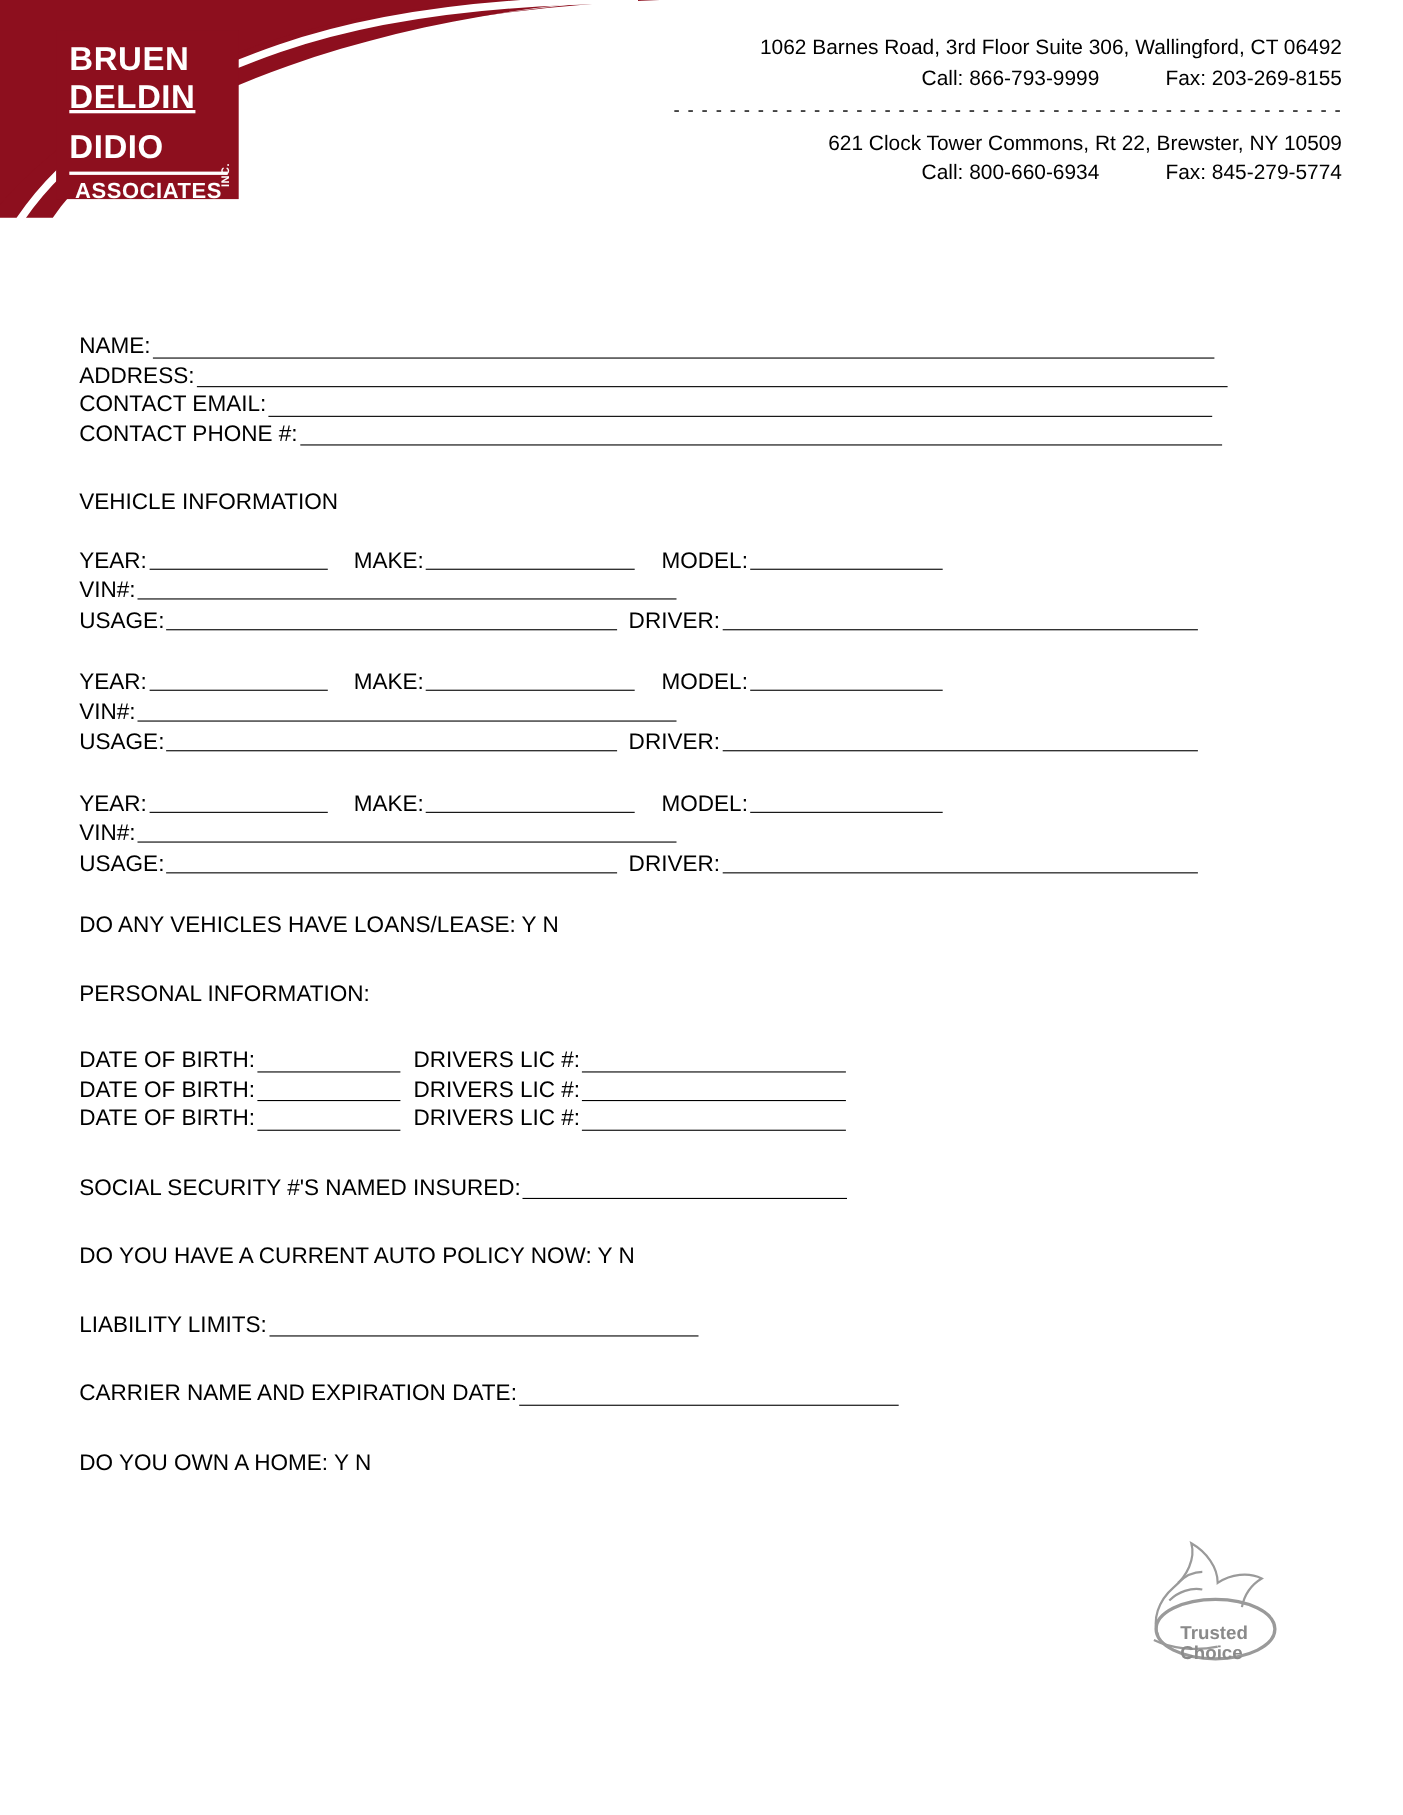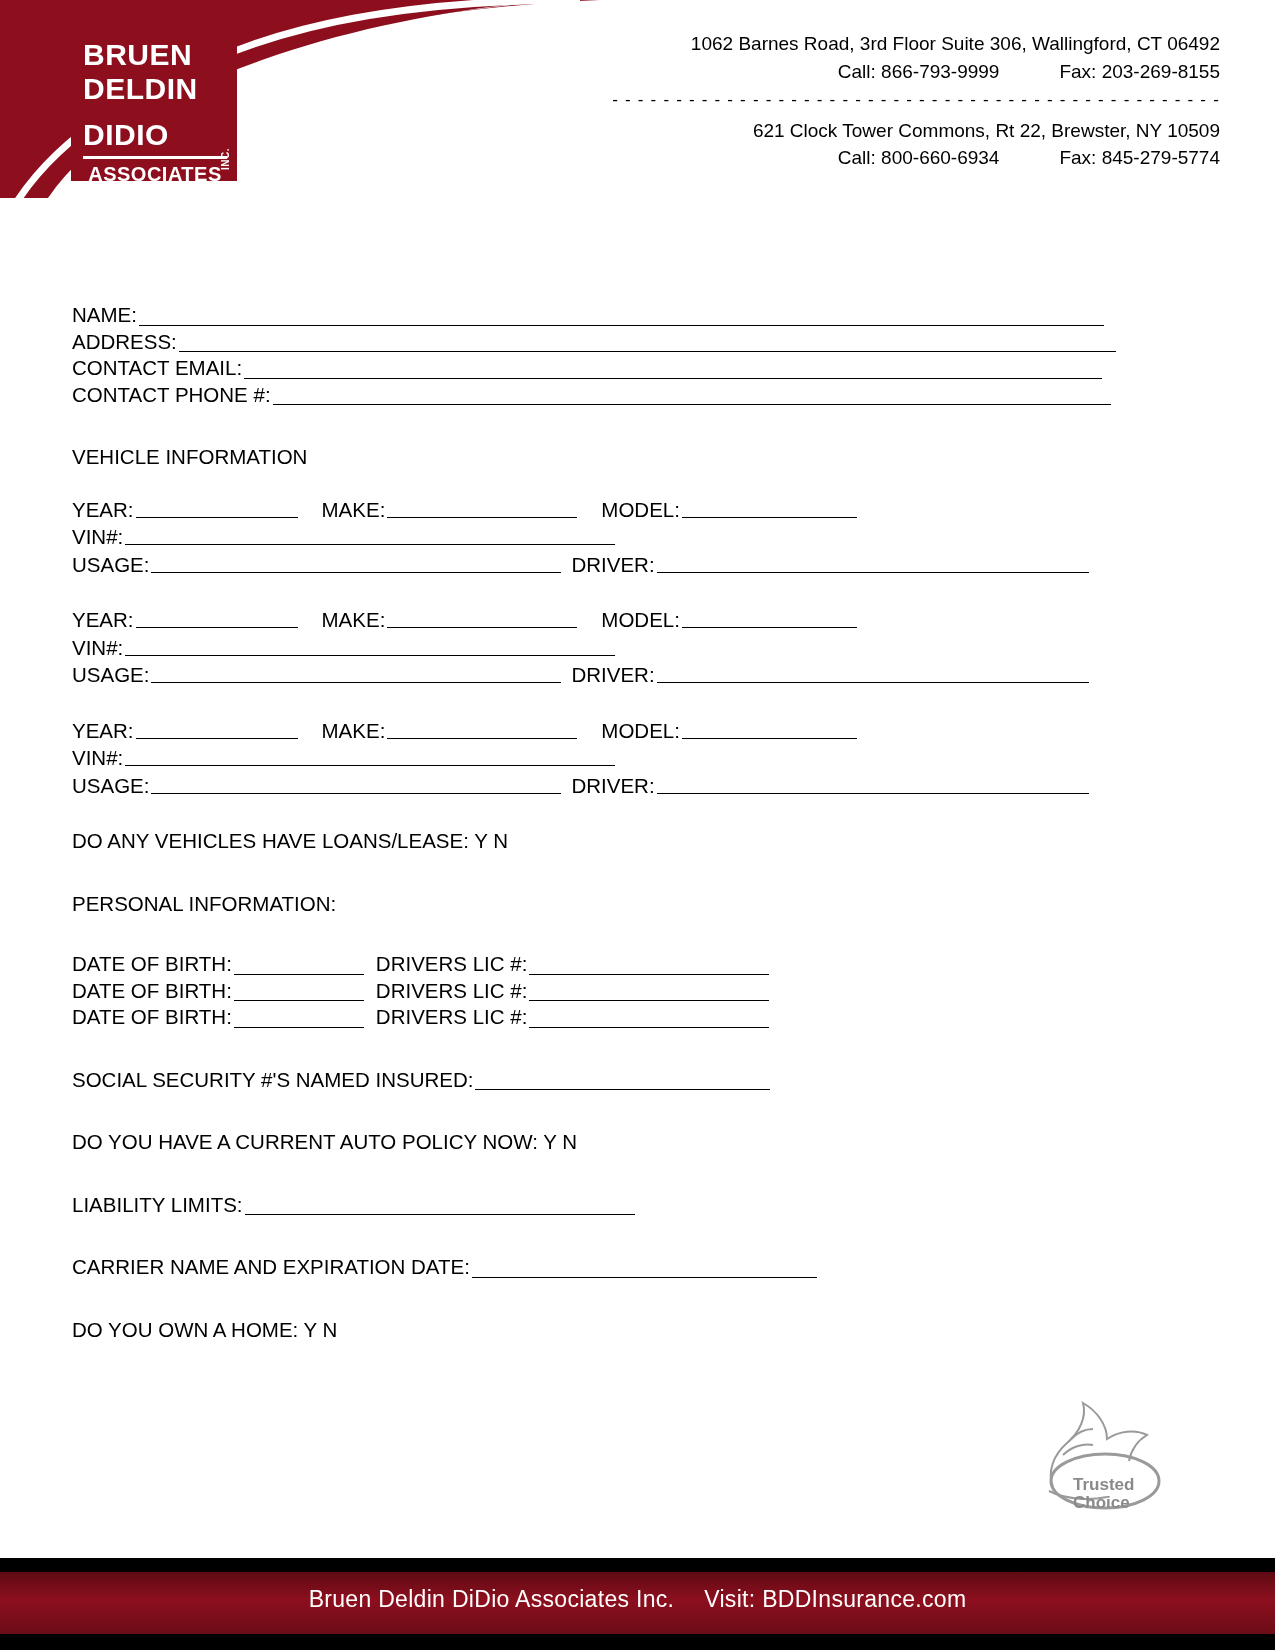--- a/index.html
+++ b/index.html
@@ -29,37 +29,37 @@
     left: 0;
     width: 620px;
     height: 200px;
     overflow: hidden;
     pointer-events: none;
   }
 
   .logo-box {
     position: absolute;
     top: 28px;
-    left: 71px;
+    left: 51px;
     width: 166px;
     height: 153px;
     background: #8d0f1e;
     z-index: 4;
     box-sizing: border-box;
     padding: 10px 10px 16px 12px;
   }
   .logo-box .l-line {
     color: #ffffff;
     font-weight: bold;
     font-family: "Liberation Sans", sans-serif;
     letter-spacing: 0.5px;
     line-height: 1.0;
   }
   .logo-box .l1 { font-size: 30px; margin-top: 2px; }
-  .logo-box .l2 { font-size: 30px; margin-top: 4px; }
+  .logo-box .l2 { font-size: 30px; margin-top: 4px; text-decoration: underline; }
   .logo-box .l3 { font-size: 30px; margin-top: 16px; position: relative; }
   .logo-box .inc {
     font-size: 10px;
     position: absolute;
     right: -4px;
     bottom: 2px;
     transform: rotate(-90deg);
     transform-origin: right bottom;
     letter-spacing: 0.5px;
   }
@@ -403,20 +403,14 @@
         <path d="M14,96 C30,104 52,106 72,102"></path>
       </g>
       <ellipse cx="70" cy="86" rx="54" ry="27" fill="none" stroke="#9a9a9a" stroke-width="3"></ellipse>
     </svg>
     <div class="badge-text">
       <div>Trusted</div>
       <div>Choice</div>
     </div>
   </div>
 
-  <div class="footer">
-    <div class="footer-red"></div>
-    <div class="footer-text">
-      <span>Bruen Deldin DiDio Associates Inc.</span><span class="gap"></span><span>Visit:  BDDInsurance.com</span>
-    </div>
-  </div>
 
 </div>
 
 </body></html>

